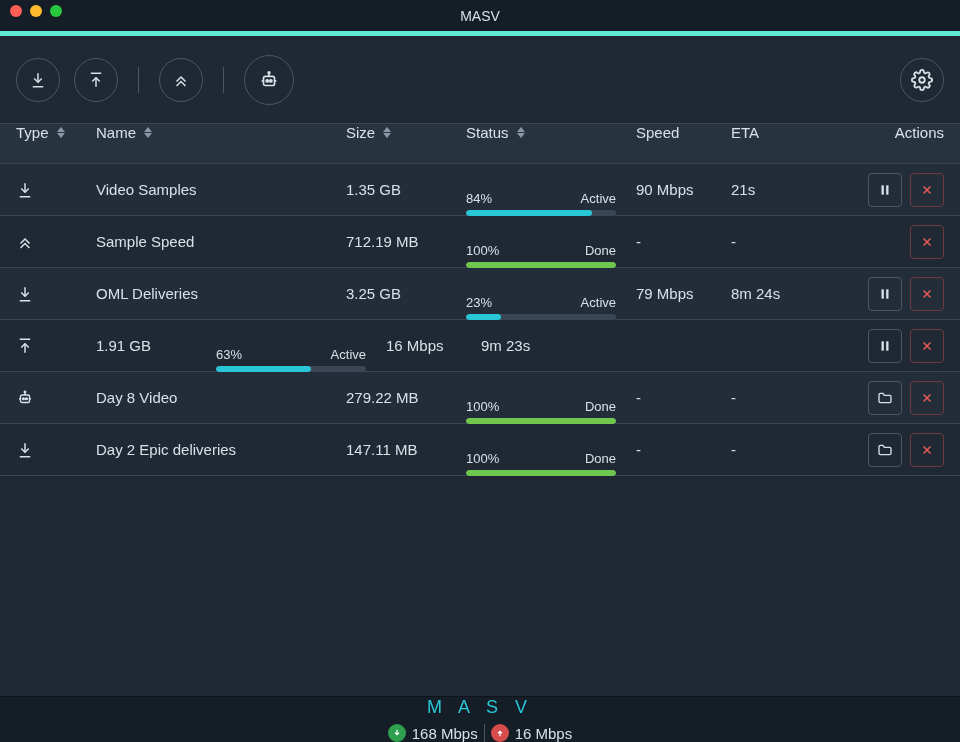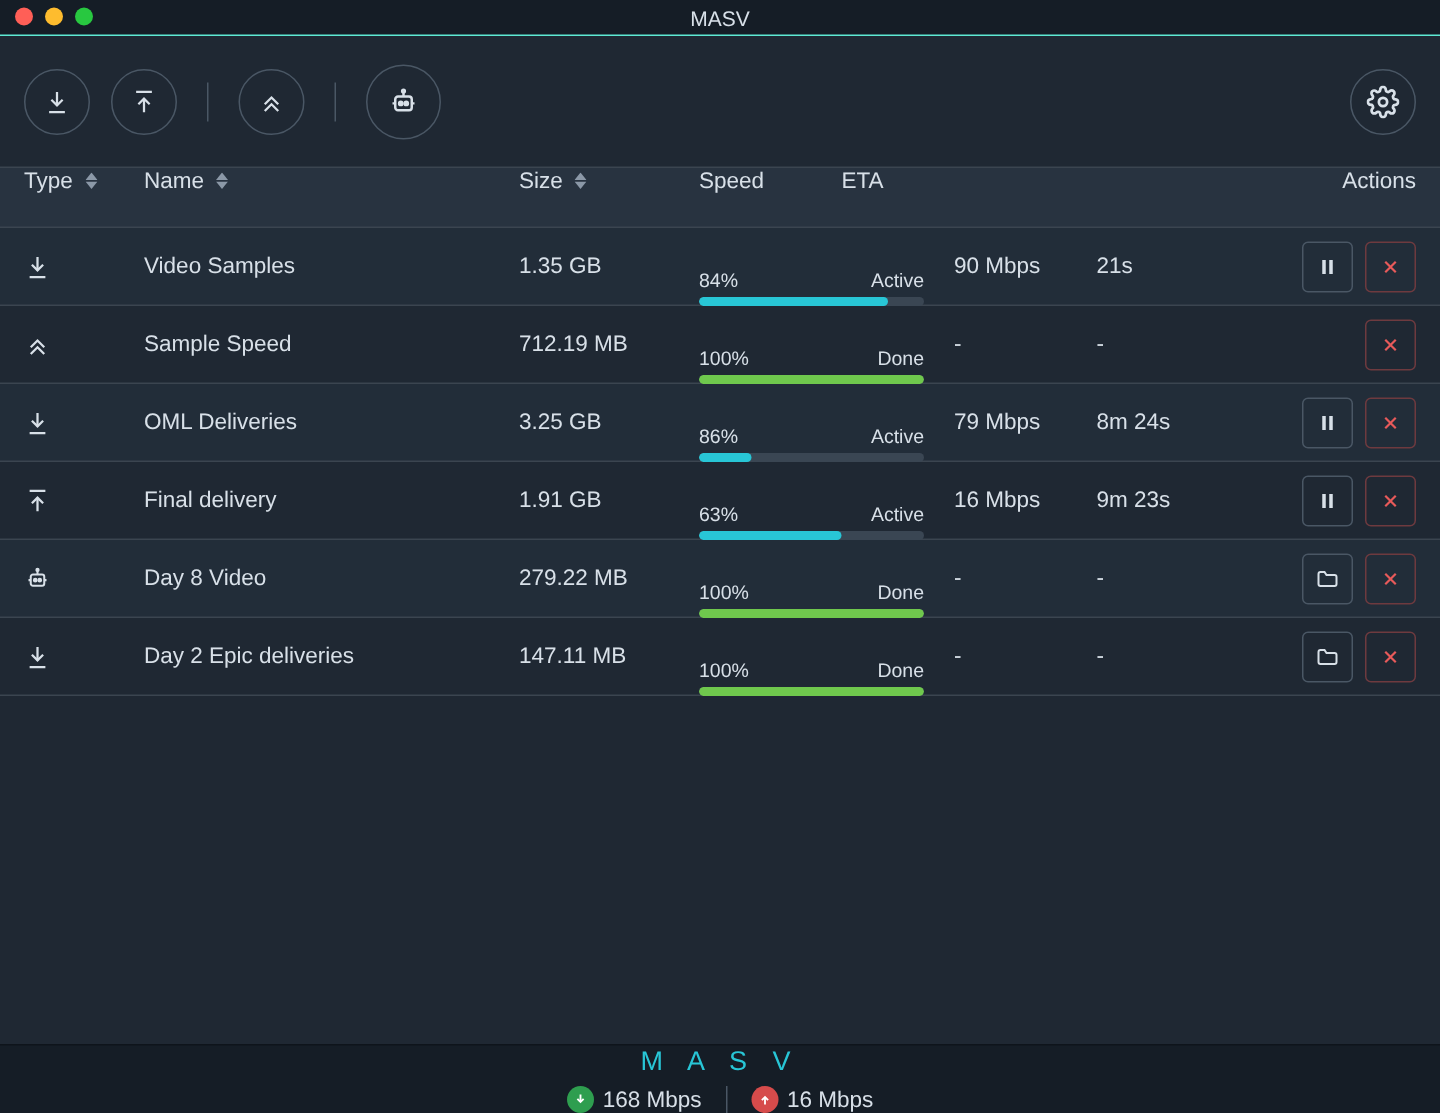--- a/index.html
+++ b/index.html
@@ -19,23 +19,23 @@
   *{box-sizing:border-box;font-family:-apple-system,Helvetica Neue,Arial,sans-serif;}
   html,body{margin:0;padding:0;height:100%;}
   body{
     width:960px;height:742px;
     background:var(--bg);color:var(--text);
     display:flex;flex-direction:column;overflow:hidden;
     font-size:15px;
   }
   
   .titlebar{
-    height:24px;background:var(--footer);
+    height:36px;background:var(--footer);
     display:flex;align-items:center;position:relative;
-    border-bottom:1px solid #5eead4;
+    border-bottom:5px solid #5eead4;
   }
   .traffic{position:absolute;left:10px;top:5px;display:flex;gap:8px;}
   .dot{width:12px;height:12px;border-radius:50%;}
   .dot.r{background:#ff5f57;} .dot.y{background:#febc2e;} .dot.g{background:#28c840;}
   .titlebar-title{flex:1;text-align:center;color:var(--text);font-size:14px;}
 
   
   .toolbar{
     height:88px;display:flex;align-items:center;padding:0 16px;
     background:var(--bg);border-bottom:1px solid var(--divider);
@@ -93,21 +93,21 @@
   
   .footer{
     height:46px;background:var(--footer);
     border-top:1px solid #0e141b;
     display:flex;align-items:center;padding:0 16px;flex-direction:column;
   }
   .logo{
     color:var(--accent);letter-spacing:6px;font-size:18px;font-weight:300;
   }
   .footer .spacer{flex:1;}
-  .net{display:flex;align-items:center;gap:10px;color:var(--text);font-size:15px;}
+  .net{display:flex;align-items:center;color:var(--text);font-size:15px;}
   .net .pill{display:flex;align-items:center;gap:6px;}
   .circle-icon{width:18px;height:18px;border-radius:50%;display:flex;align-items:center;justify-content:center;}
   .circle-icon.dn{background:#2e9e4f;} .circle-icon.up{background:#d64b4b;}
   .net .vdiv{height:18px;}
 
   svg{display:block;}
 </style>
 </head>
 <body>
 
@@ -201,20 +201,31 @@
     <span>Size</span>
     <span class="sort">
       <svg width="8" height="5">
           <path d="M0 5 L4 0 L8 5 Z" fill="currentColor"></path>
         </svg>
       <svg width="8" height="5">
           <path d="M0 0 L4 5 L8 0 Z" fill="currentColor"></path>
         </svg>
     </span>
   </div>
+  <div class="col c-status">
+    <span>Status</span>
+    <span class="sort">
+      <svg width="8" height="5">
+          <path d="M0 5 L4 0 L8 5 Z" fill="currentColor"></path>
+        </svg>
+      <svg width="8" height="5">
+          <path d="M0 0 L4 5 L8 0 Z" fill="currentColor"></path>
+        </svg>
+    </span>
+  </div>
   <div class="col c-speed">
     <span>Speed</span>
   </div>
   <div class="col c-eta">
     <span>ETA</span>
   </div>
   <div class="col c-actions">
     <span>Actions</span>
   </div>
 </div>
@@ -299,21 +310,21 @@
             <path d="M7 10l5 5 5-5"></path>
             <path d="M5 21h14"></path>
           </svg>
         </span>
       </div>
       <div class="c-name"><span>OML Deliveries</span></div>
       <div class="c-size"><span>3.25 GB</span></div>
       <div class="c-status">
         <div class="progress-wrap">
           <div class="progress-top">
-            <span>86%</span>
+            <span>23%</span>
             <span>Active</span>
           </div>
           <div class="progress-bar">
             <div class="progress-fill active" style="width:23%"></div>
           </div>
         </div>
       </div>
       <div class="c-speed"><span>79 Mbps</span></div>
       <div class="c-eta"><span>8m 24s</span></div>
       <div class="actions">
@@ -333,21 +344,20 @@
     <div class="row">
       <div class="c-type">
         <span>
           <svg width="18" height="18" viewBox="0 0 24 24" fill="none" stroke="currentColor" stroke-width="2">
             <path d="M12 21V9"></path>
             <path d="M7 14l5-5 5 5"></path>
             <path d="M5 3h14"></path>
           </svg>
         </span>
       </div>
-      <div class="c-name"><span>Final delivery</span></div>
       <div class="c-size"><span>1.91 GB</span></div>
       <div class="c-status">
         <div class="progress-wrap">
           <div class="progress-top">
             <span>63%</span>
             <span>Active</span>
           </div>
           <div class="progress-bar">
             <div class="progress-fill active" style="width:63%"></div>
           </div>

